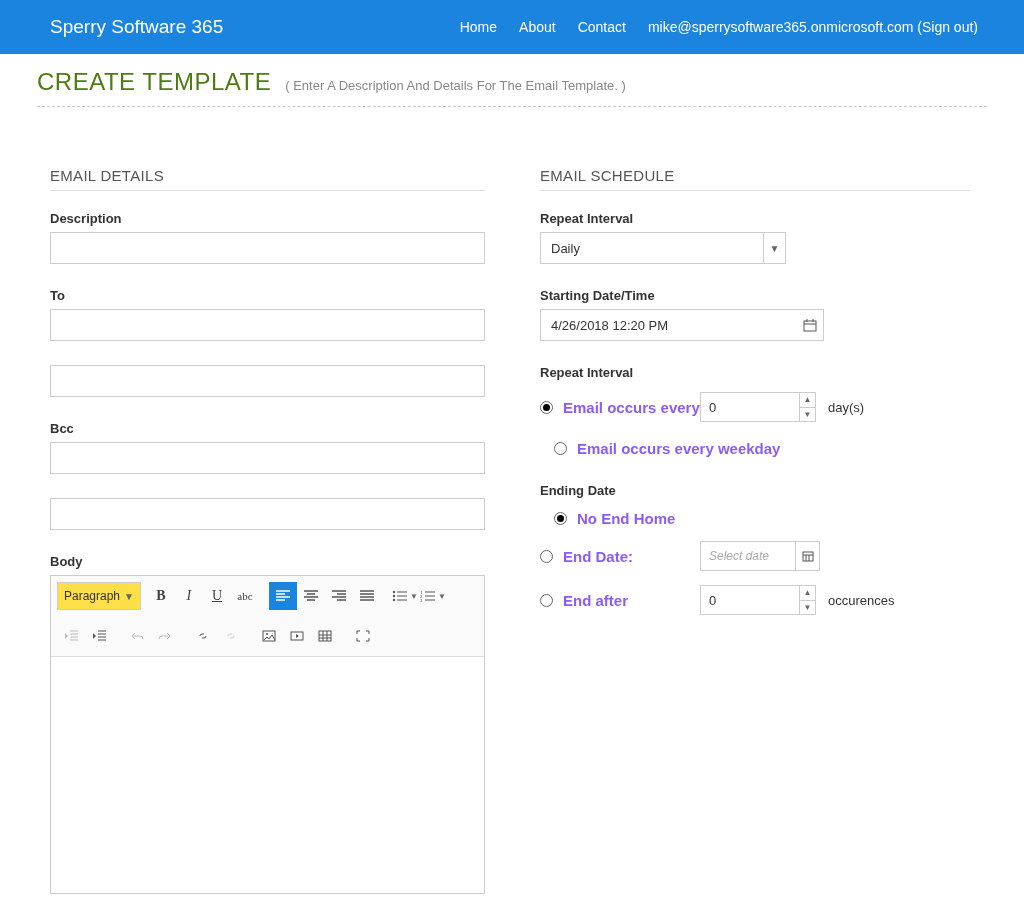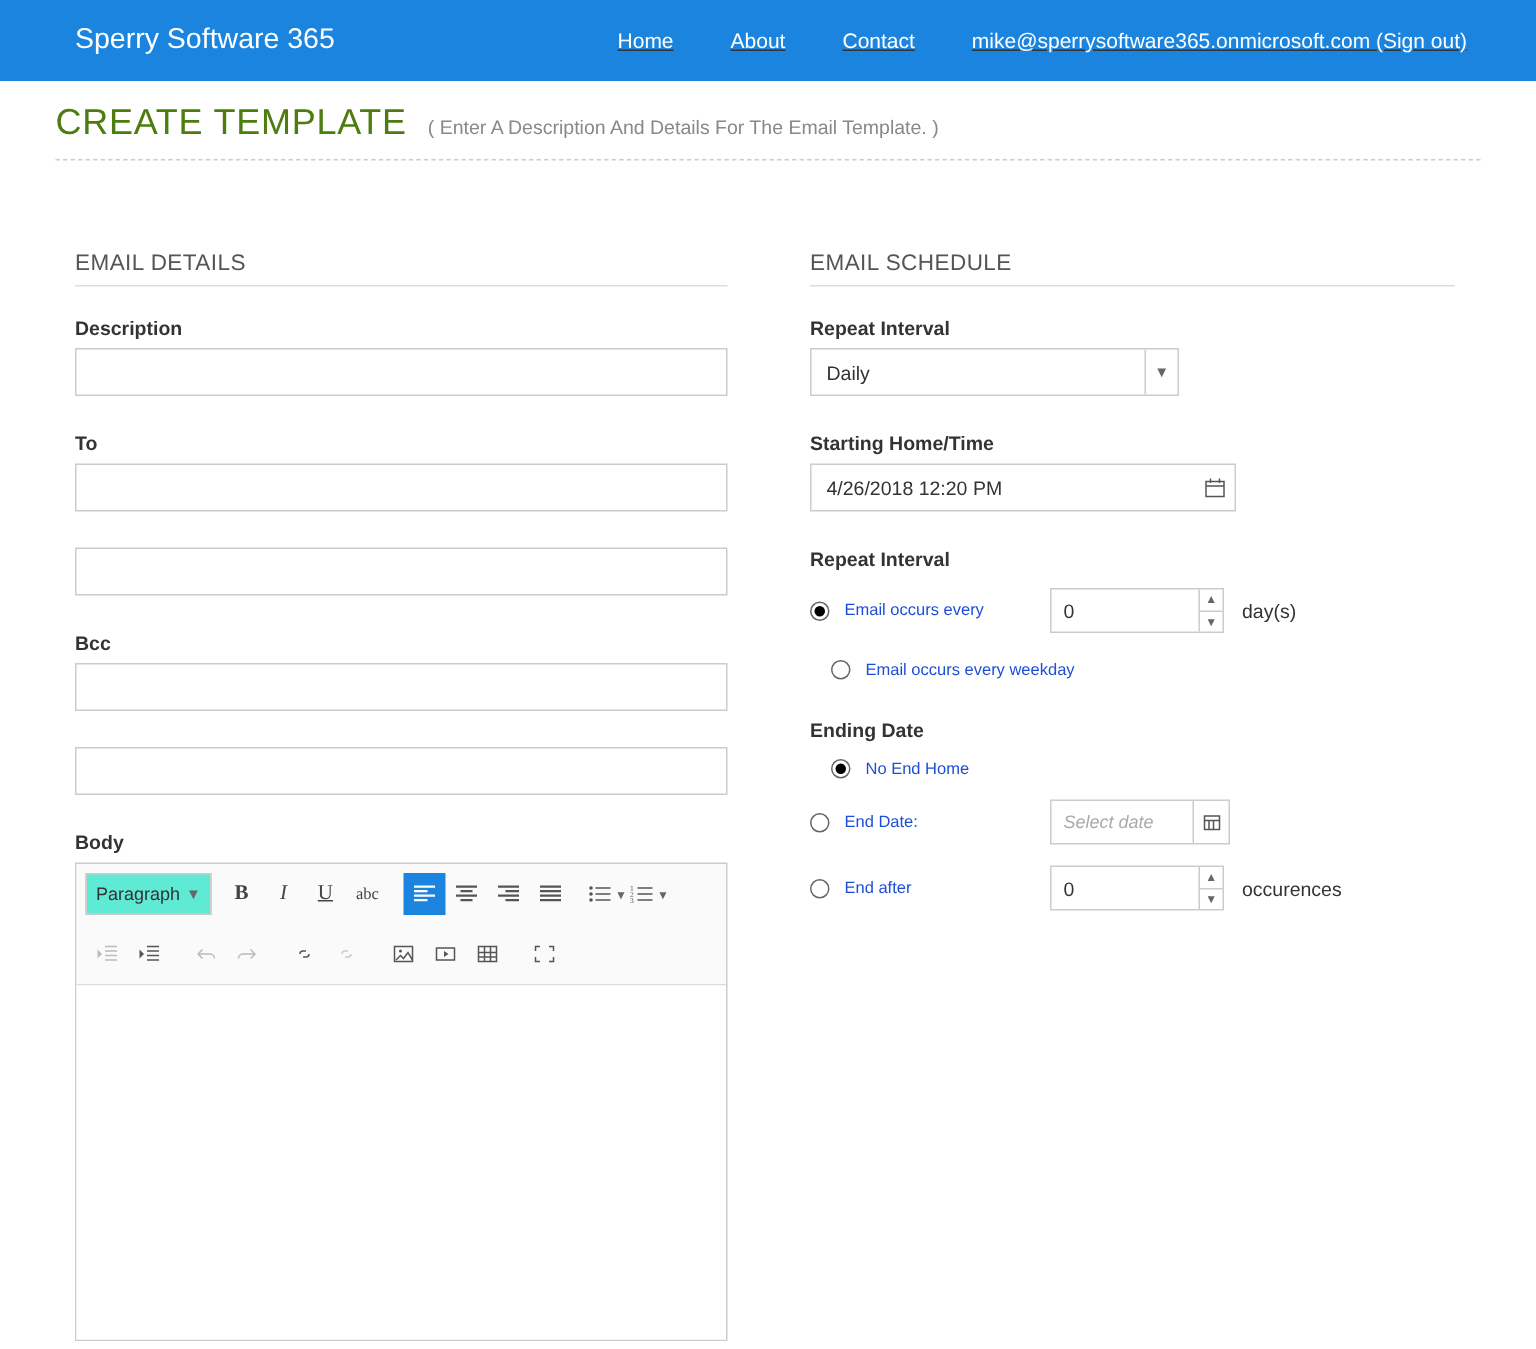--- a/index.html
+++ b/index.html
@@ -13,21 +13,21 @@
   }
   .navbar {
     background: #1a84de;
     height: 54px;
     display: flex;
     align-items: center;
     justify-content: space-between;
     padding: 0 46px 0 50px;
   }
   .brand { color: #fff; font-size: 19px; font-weight: 400; }
-  .navlinks { display: flex; gap: 38px; text-decoration: underline; }
+  .navlinks { display: flex; gap: 22px; }
   .navlinks a { color: #fff; text-decoration: none; font-size: 14px; }
 
   .page-header {
     margin: 14px 37px 0 37px;
     padding-bottom: 10px;
     border-bottom: 1px dashed #ccc;
     display: flex;
     align-items: baseline;
     gap: 14px;
   }
@@ -88,21 +88,21 @@
     font-size: 14px;
     color: #444;
     background: transparent;
     cursor: pointer;
   }
   .tbtn.active { background: #1a84de; color: #fff; }
   .tbtn.disabled { color: #bbb; }
   .para-select {
     height: 28px; border: 1px solid #ccc; font-size:12px;
     padding: 0 6px; display:inline-flex; align-items:center; gap:4px;
-    background:#5eead4;
+    background:#fde047;
   }
   .para-select .caret { font-size:10px; color:#666;}
   .editor-area { height: 236px; background:#fff; }
 
   
   .k-select {
     width: 246px; height: 32px; border:1px solid #ccc;
     display:flex; align-items:center; justify-content:space-between;
     padding: 0 0 0 10px;
   }
@@ -122,21 +122,21 @@
   }
   .radio-row { display:flex; align-items:center; margin: 10px 0; gap:10px;padding-left:14px; }
   .radio {
     width:13px; height:13px; border:1px solid #666; border-radius:50%;
     display:inline-flex; align-items:center; justify-content:center;
     flex-shrink:0;
   }
   .radio.checked::after {
     content:""; width:7px; height:7px; background:#000; border-radius:50%;
   }
-  .radio-label { font-size: 11px; color:#1d4ed8; }
+  .radio-label { font-size: 15px; color:#8b5cf6;font-weight:bold; }
   .spinner {
     width: 116px; height: 30px; border:1px solid #ccc;
     display:flex; align-items:stretch;
   }
   .spinner .val { flex:1; display:flex; align-items:center; padding-left:8px; }
   .spinner .arrows { width:16px; border-left:1px solid #ccc;
     display:flex; flex-direction:column;}
   .spinner .arrows span{ flex:1; display:flex; align-items:center; justify-content:center;
     font-size:8px; color:#666;}
   .spinner .arrows span:first-child{border-bottom:1px solid #ccc;}
@@ -337,21 +337,21 @@
 
     <div class="field">
       <label class="field-label">Repeat Interval</label>
       <div class="k-select">
         <span>Daily</span>
         <span class="dd">▼</span>
       </div>
     </div>
 
     <div class="field" style="margin-top:22px;">
-      <label class="field-label">Starting Home/Time</label>
+      <label class="field-label">Starting Date/Time</label>
       <div class="k-date">
         <span>4/26/2018 12:20 PM</span>
         <span class="cal">
           <svg width="14" height="14">
               <rect x="1" y="3" width="12" height="10" stroke="#555" fill="none"></rect>
               <path d="M1 6h12" stroke="#555"></path>
               <path d="M4 1v3M10 1v3" stroke="#555"></path>
             </svg>
         </span>
       </div>

